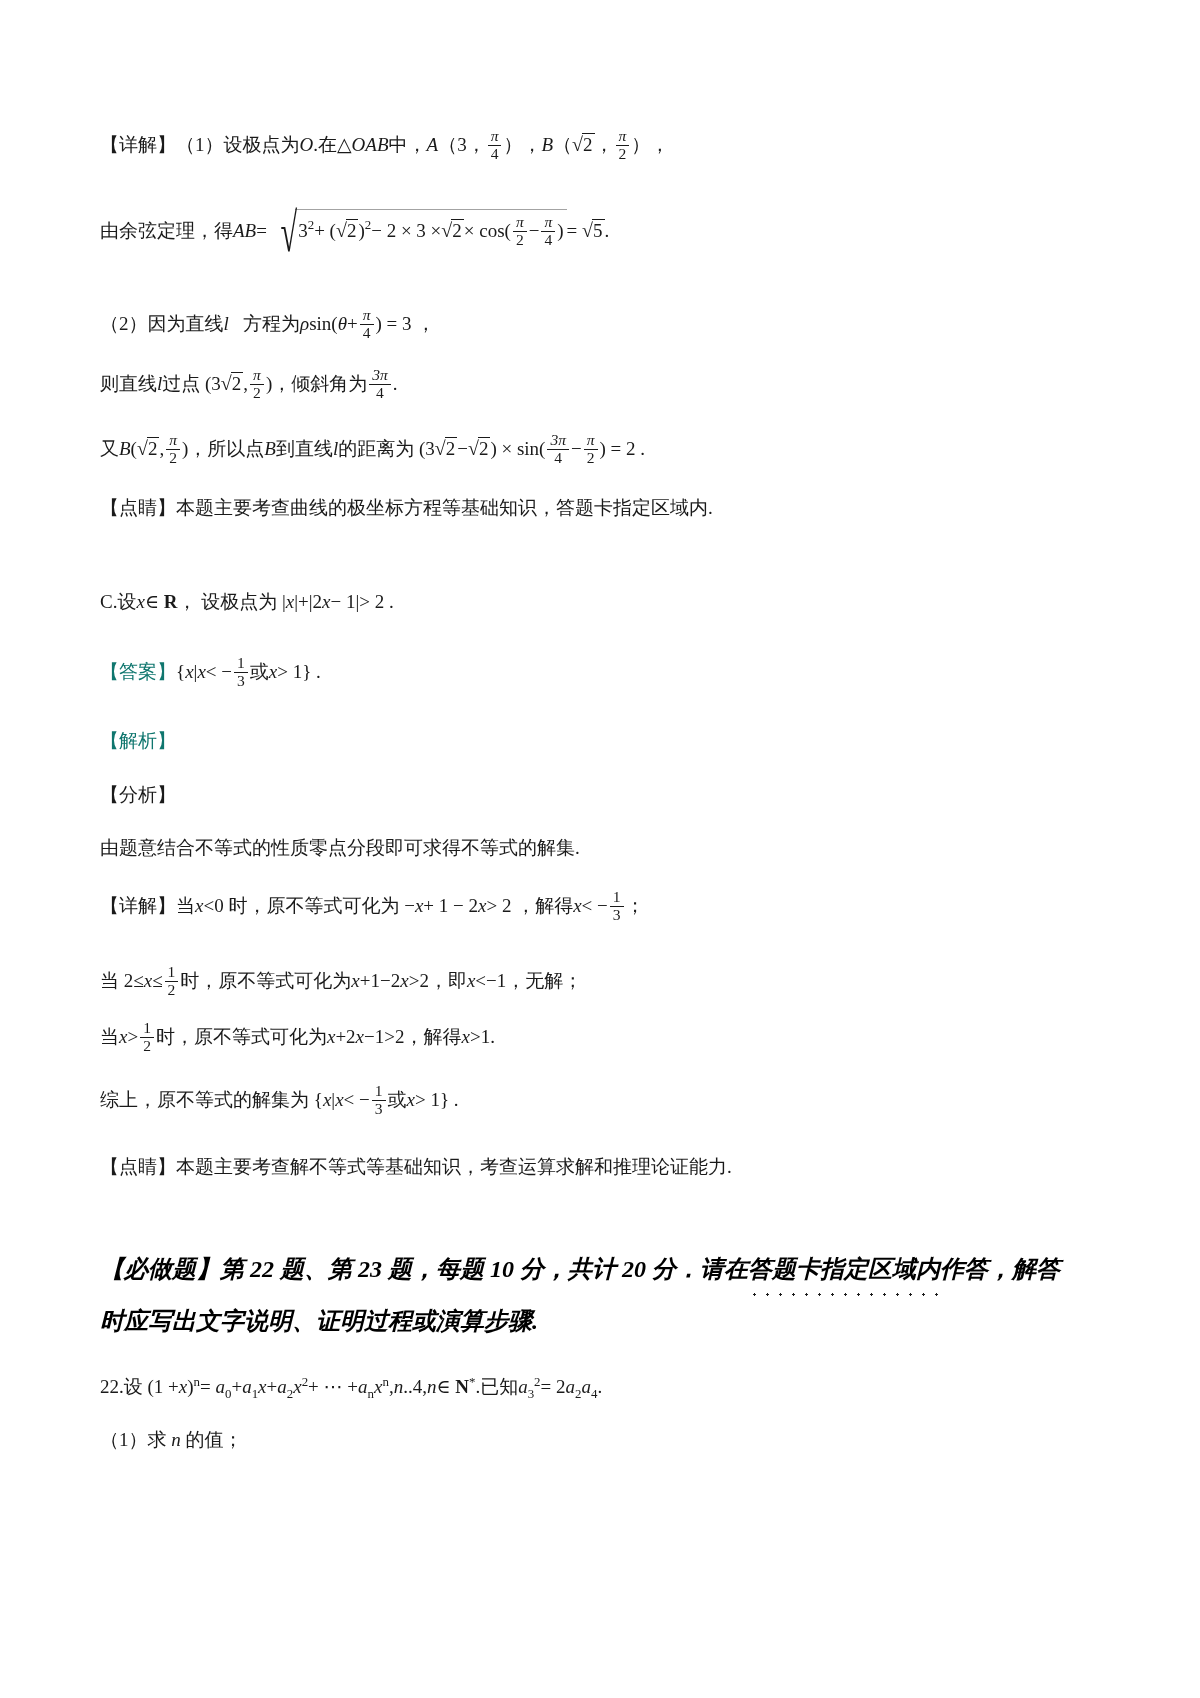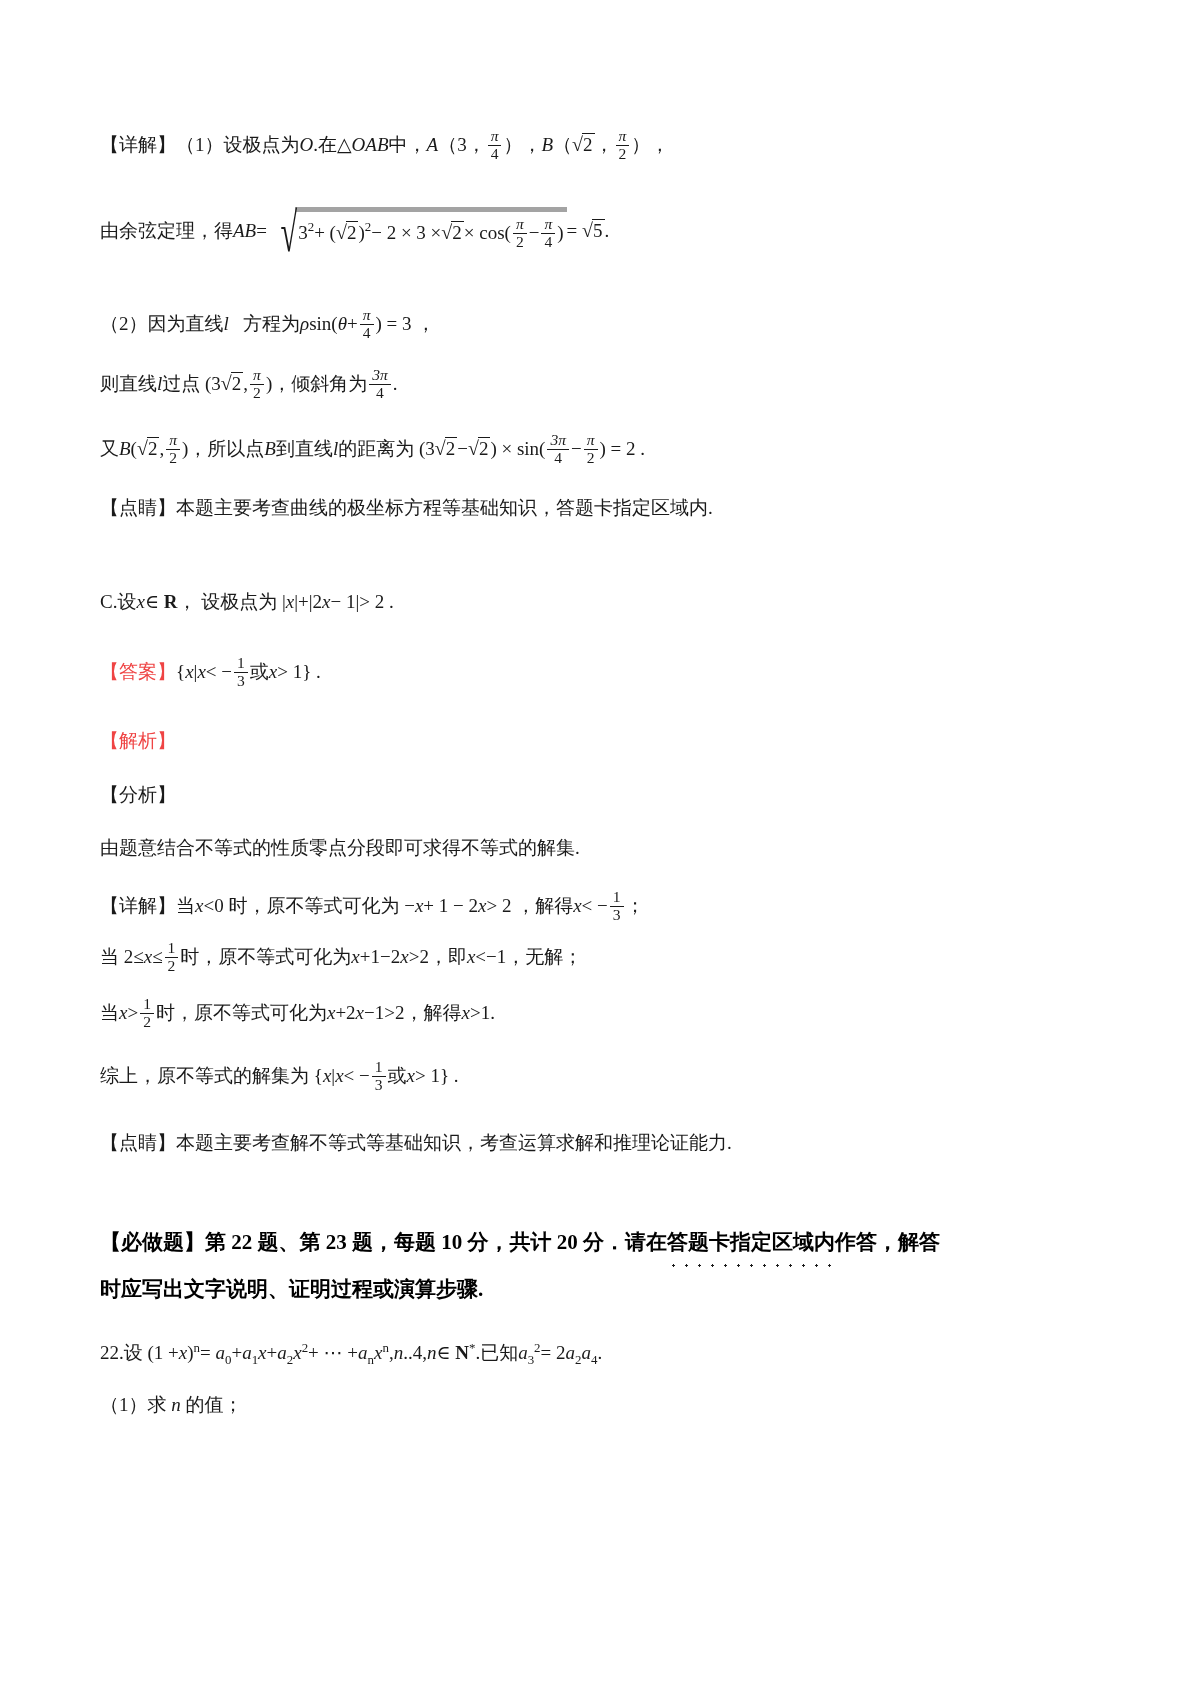--- a/index.html
+++ b/index.html
@@ -31,21 +31,21 @@
   .para {
     margin: 0 0 18px 0;
     font-size: 19px;
     line-height: 1.6;
     color: #1a1a1a;
   }
   .tall {
     margin-bottom: 26px;
   }
   .blue {
-    color: #ef4444;
+    color: #0f766e;
   }
   .bold {
     font-weight: bold;
   }
   
   .m {
     font-style: italic;
     font-family: "Liberation Serif", serif;
   }
   .frac {
@@ -85,31 +85,32 @@
   .bigsqrt > .rad {
     display: inline-block;
     font-size: 2.9em;
     vertical-align: -0.30em;
     transform: scaleX(0.55);
     transform-origin: right center;
     margin-right: -2px;
   }
   .bigsqrt > .body {
     display: inline-block;
-    border-top: 5px solid #a3a3a3;
+    border-top: 1px solid #a3a3a3;
     padding: 4px 3px 2px 3px;
     vertical-align: middle;
   }
   sup.s { font-size: 0.68em; vertical-align: super; font-style: normal;}
   sub.s { font-size: 0.68em; vertical-align: sub; font-style: normal;}
   .sectionbold {
-    font-size: 21px;
+    font-size: 24px;
     font-weight: bold;
     line-height: 1.75;
     margin: 0 0 10px 0;
+    font-style: italic;
   }
   .dotul {
     display: inline-block;
     position: relative;
   }
   .dotul::after {
     content: "";
     position: absolute;
     left: 0; right: 0;
     bottom: -6px;
@@ -157,21 +158,21 @@
     <div class="para" style="margin-bottom:36px;">
       <span class="blue">【答案】</span><span>{</span><span class="m">x</span><span>|</span><span class="m">x</span><span>&lt; −</span><span class="frac"><span class="num">1</span><span class="den">3</span></span><span>或</span><span class="m">x</span><span>&gt; 1} .</span>
     </div>
 
     <div class="para blue" style="margin-bottom:24px;">【解析】</div>
 
     <div class="para" style="margin-bottom:22px;">【分析】</div>
 
     <div class="para" style="margin-bottom:26px;">由题意结合不等式的性质零点分段即可求得不等式的解集.</div>
 
-    <div class="para" style="margin-bottom:16px;">
+    <div class="para" style="margin-bottom:40px;">
       <span>【详解】</span><span>当</span><span class="m">x</span><span>&lt;0 时，原不等式可化为 −</span><span class="m">x</span><span>+ 1 − 2</span><span class="m">x</span><span>&gt; 2 ，解得</span><span class="m">x</span><span>&lt; −</span><span class="frac"><span class="num">1</span><span class="den">3</span></span><span>；</span>
     </div>
 
     <div class="para" style="margin-bottom:22px;">
       <span>当 2≤</span><span class="m">x</span><span>≤</span><span class="frac"><span class="num">1</span><span class="den">2</span></span><span>时，原不等式可化为</span><span class="m">x</span><span>+1−2</span><span class="m">x</span><span>&gt;2，即</span><span class="m">x</span><span>&lt;−1，无解；</span>
     </div>
 
     <div class="para" style="margin-bottom:28px;">
       <span>当</span><span class="m">x</span><span>&gt;</span><span class="frac"><span class="num">1</span><span class="den">2</span></span><span>时，原不等式可化为</span><span class="m">x</span><span>+2</span><span class="m">x</span><span>−1&gt;2，解得</span><span class="m">x</span><span>&gt;1.</span>
     </div>

